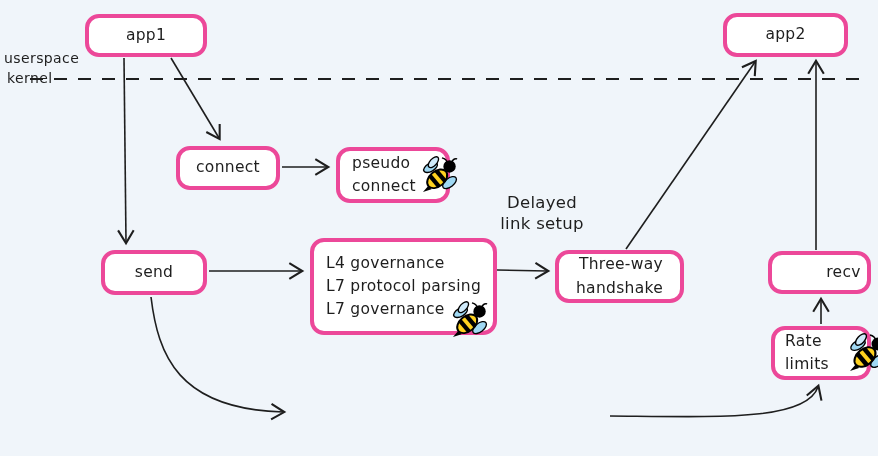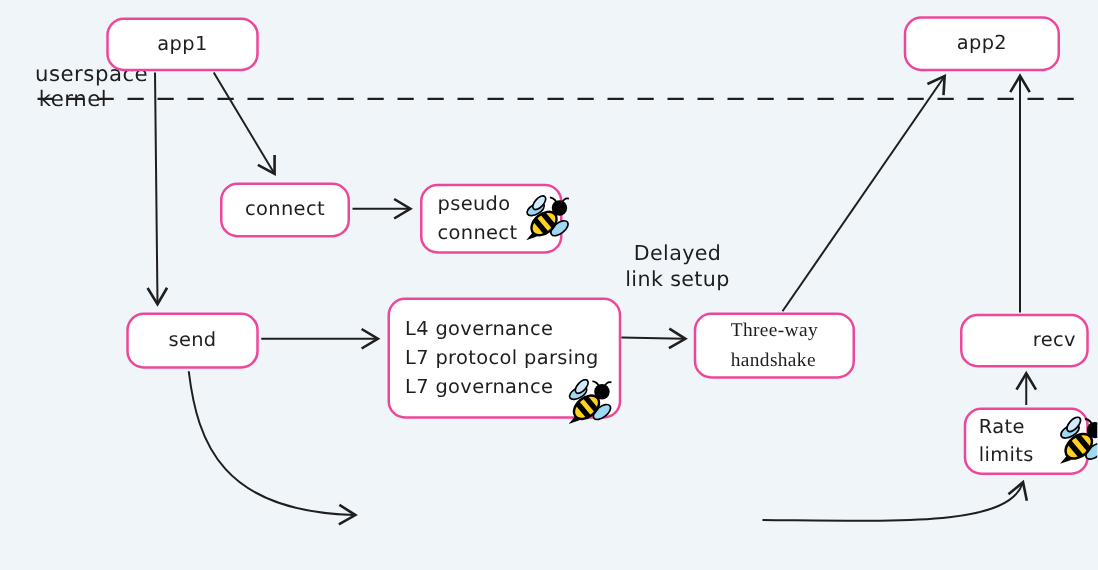--- a/index.html
+++ b/index.html
@@ -12,36 +12,36 @@
     width:878px;height:456px;
     background:#f0f5fa;
     overflow:hidden;
     color:#1e1e1e;
   }
   #edges{position:absolute;left:0;top:0;z-index:1;}
   .node{
     position:absolute;
     z-index:2;
     background:#ffffff;
-    border:2px solid #ec4899;
+    border:4px solid #ec4899;
     border-radius:14px;
     box-sizing:border-box;
     display:flex;
     align-items:center;
     justify-content:center;
     font-size:15.5px;
     line-height:1.5;
     letter-spacing:0.3px;
   }
   .node .node-label{white-space:pre-line;}
   .node.align-left{justify-content:flex-start;}
   .node.with-bee{gap:6px;}
   .region-label{
     position:absolute;z-index:2;
-    font-size:17px;letter-spacing:0.4px;margin-left:24px;
+    font-size:14px;letter-spacing:0.4px;
   }
   .annotation{
     position:absolute;z-index:2;
     font-size:16.5px;line-height:1.3;
     text-align:center;white-space:pre-line;
     letter-spacing:0.3px;
   }
   .bee{flex:0 0 auto;display:block;}
   .bee-abs{position:absolute;}
   #gov-bee{right:3px;bottom:-8px;}
@@ -131,21 +131,21 @@
   <div class="node align-left" style="left:310px;top:238px;width:187px;height:97px;padding:0 10px 0 12px;">
     <span class="node-label">L4 governance
 L7 protocol parsing
 L7 governance</span>
     <svg class="bee bee-abs" id="gov-bee" width="38" height="38" viewBox="0 0 40 40">
         <use href="#bee"></use>
       </svg>
   </div>
 
   <div class="node" style="left:555px;top:250px;width:129px;height:53px;">
-    <span class="node-label" style="text-align:left;font-family:Liberation Serif, serif;">Three-way
+    <span class="node-label" style="text-align:right;">Three-way
 handshake</span>
   </div>
 
   <div class="node" style="left:768px;top:251px;width:103px;height:43px;padding-left:48px;">
     <span class="node-label">recv</span>
   </div>
 
   <div class="node align-left with-bee" style="left:771px;top:326px;width:100px;height:54px;padding:0 5px 0 10px;gap:20px;">
     <span class="node-label" style="flex:1;">Rate
 limits</span>

